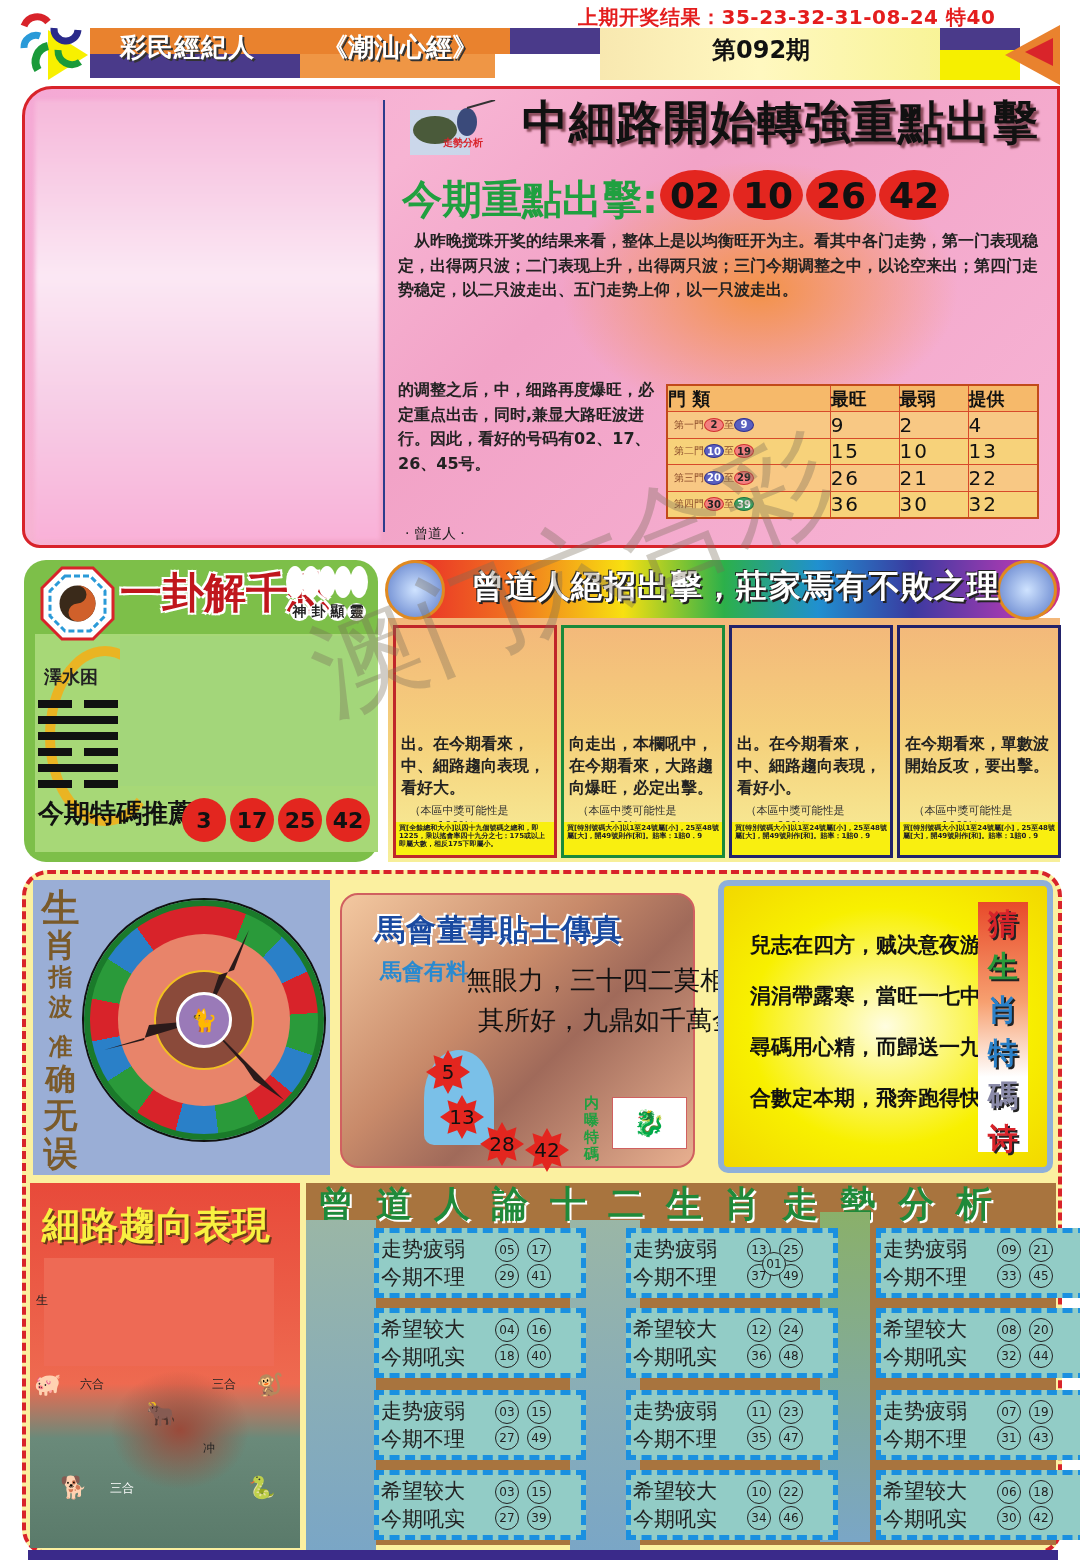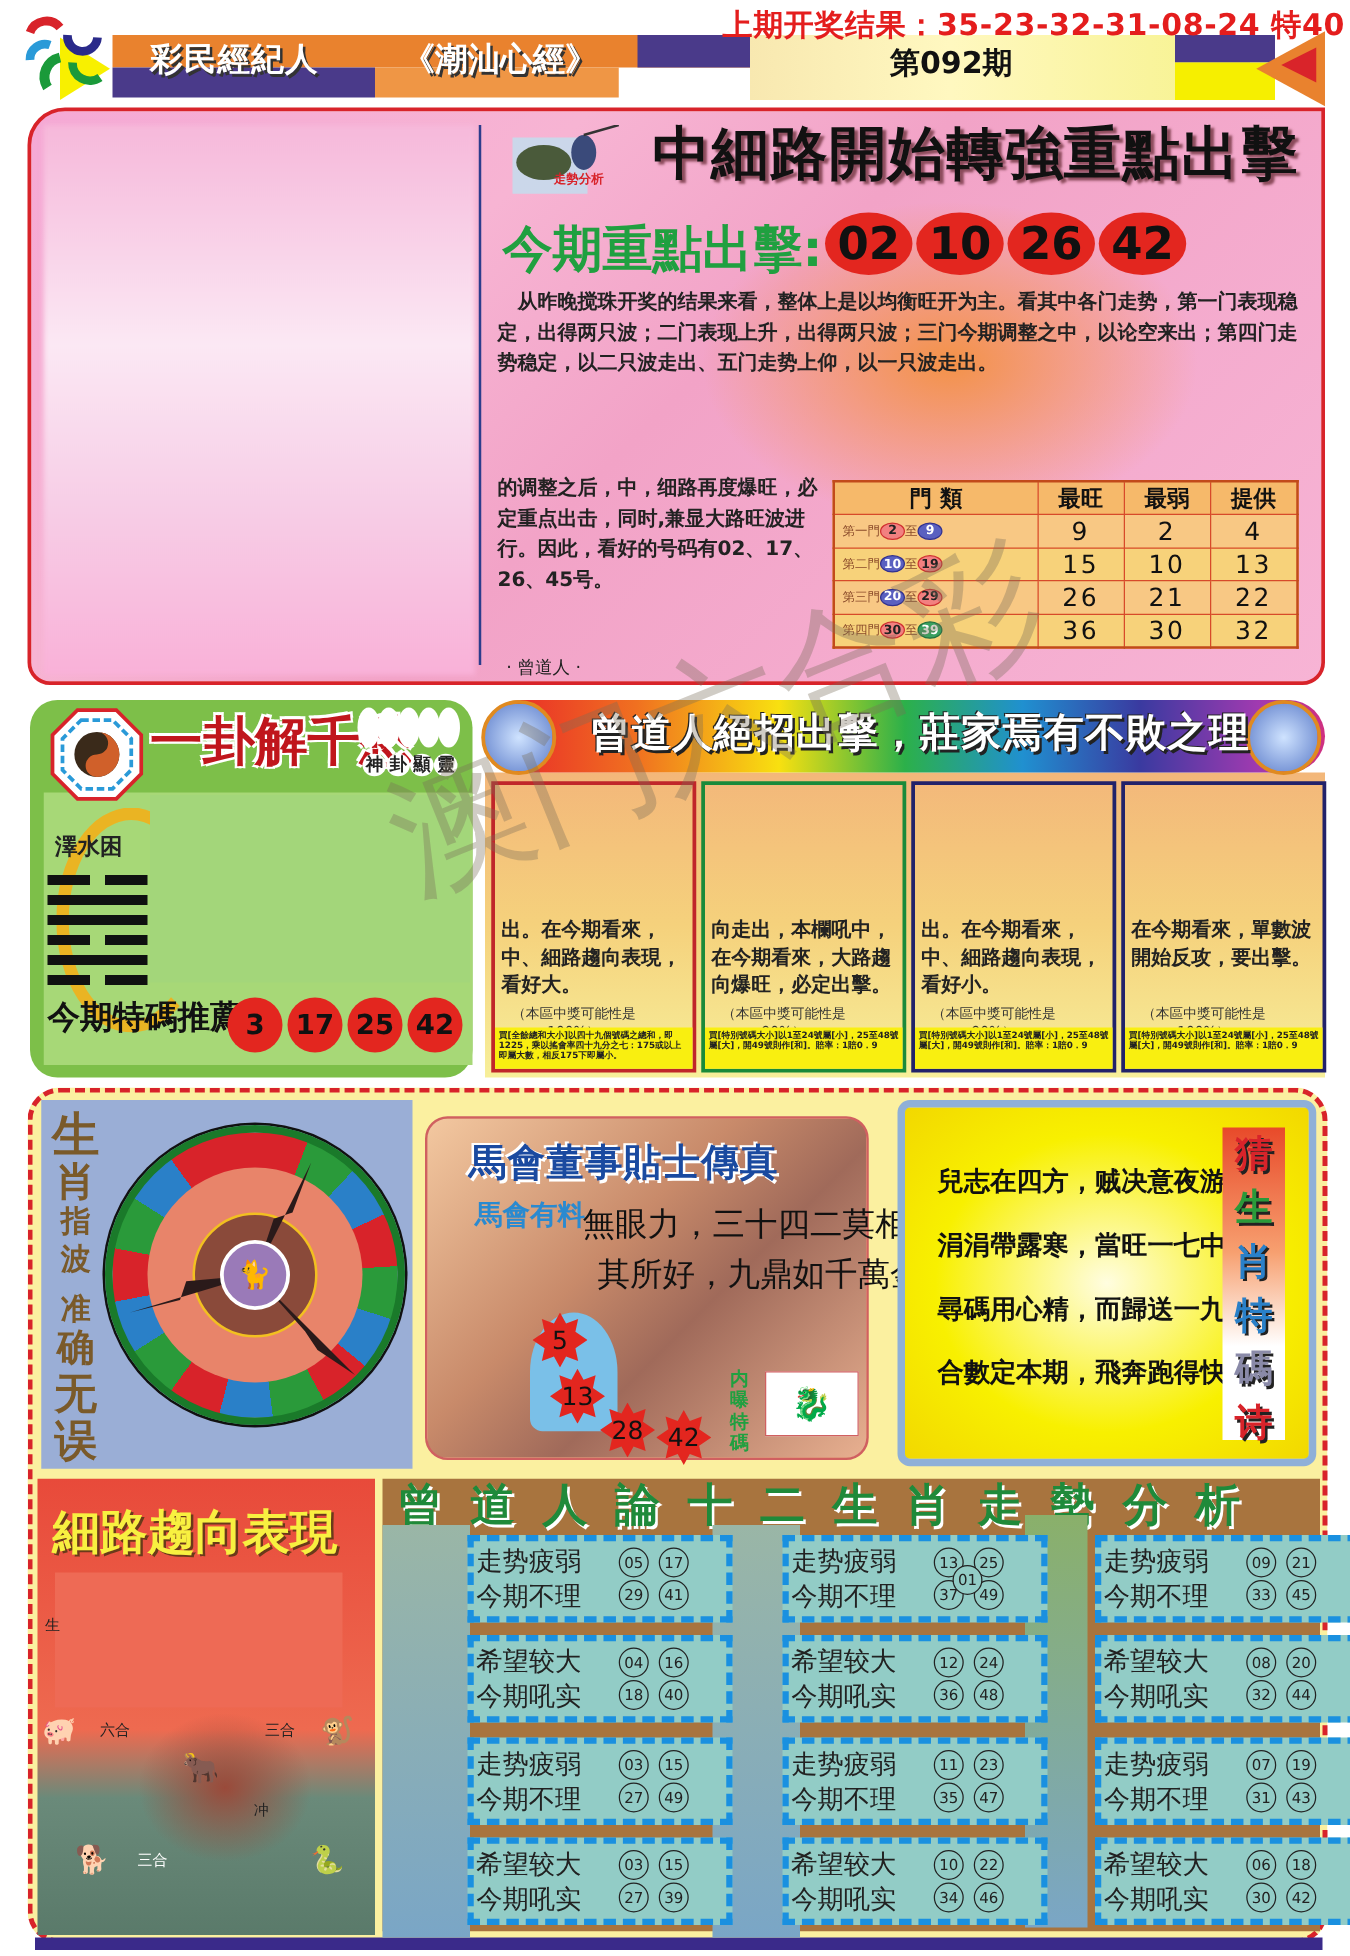--- a/index.html
+++ b/index.html
@@ -11,38 +11,38 @@
 .band-purple{left:90px;top:54px;width:210px;height:24px;background:#4a3a8a}
 .band-orange2{left:300px;top:54px;width:195px;height:24px;background:#ef9645}
 .band-purple2{left:510px;top:28px;width:90px;height:26px;background:#4a3a8a}
 .band-yellow{left:600px;top:28px;width:400px;height:52px;background:linear-gradient(90deg,#f8e8b0,#fff8c0 40%,#f6f28a)}
 .band-purple3{left:940px;top:28px;width:80px;height:22px;background:#4a3a8a}
 .band-yellow3{left:940px;top:50px;width:80px;height:30px;background:#f6ef00}
 .hdr-tri{left:1005px;top:25px;width:0;height:0;border-top:30px solid transparent;border-bottom:30px solid transparent;border-right:55px solid #e9822e}
 .hdr-tri2{left:1025px;top:38px;width:0;height:0;border-top:14px solid transparent;border-bottom:14px solid transparent;border-right:28px solid #d9242a}
 .hdr-t1{left:120px;top:30px;font-family:"DejaVu Serif",serif;font-size:26px;font-weight:bold;color:#fff;text-shadow:2px 2px 0 #333;letter-spacing:1px}
 .hdr-t2{left:322px;top:30px;font-family:"DejaVu Serif",serif;font-size:26px;font-weight:bold;color:#fff;text-shadow:2px 2px 0 #333}
-.hdr-result{left:578px;top:4px;font-size:24px;font-weight:bold;color:#e41d1d;letter-spacing:0.5px}
+.hdr-result{left:578px;top:4px;font-size:20px;font-weight:bold;color:#e41d1d;letter-spacing:0.5px}
 .hdr-issue{left:712px;top:34px;font-size:24px;font-weight:bold;color:#111}
 
 .s1{left:22px;top:86px;width:1038px;height:462px;border:3px solid #d8232a;border-radius:30px 0 18px 18px;background:linear-gradient(135deg,#f5a9d5 0%,#f7b4d3 30%,#f2a3c7 50%,#f7b4d5 100%);overflow:hidden}
 .s1-blur{left:35px;top:100px;width:345px;height:440px;background:linear-gradient(180deg,#f6b8da,#fbe8f4 40%,#f7cde6 70%,#f9b1d8);filter:blur(2px)}
 .s1-div{left:383px;top:100px;width:2px;height:432px;background:#2c3c8c}
 .s1-icon{left:405px;top:100px;width:100px;height:60px}
 .s1-title{left:522px;top:92px;font-family:Liberation Mono, monospace;font-size:46px;font-weight:bold;color:#111;text-shadow:3px 3px 2px #8a4a5a;letter-spacing:1px}
 .s1-orangeblob{left:560px;top:160px;width:400px;height:260px;border-radius:50%;background:radial-gradient(#f39248 0%,rgba(243,146,72,0) 70%)}
 .s1-sub{left:402px;top:172px;font-size:40px;font-weight:bold;color:#20a040}
 .ball{display:inline-flex;align-items:center;justify-content:center;border-radius:50%;background:#e3261f;color:#111;font-weight:bold}
 .s1-balls{left:660px;top:170px;display:flex;gap:3px}
 .s1-balls .ball{width:70px;height:50px;font-size:36px}
 .s1-para{left:398px;top:229px;width:640px;font-size:16px;line-height:24.5px;color:#222;font-weight:bold}
 .s1-para2{left:398px;top:378px;width:260px;font-size:16px;line-height:24.5px;color:#222;font-weight:bold}
 .s1-sign{left:405px;top:525px;font-size:14px;color:#222}
 .tbl{left:666px;top:384px;width:373px;border-collapse:collapse;background:#f8c884;border:2px solid #c24a1a}
-.tbl td,.tbl th{border:1px solid #d74a2a;height:26.5px;text-align:center}
+.tbl td,.tbl th{border:1px solid #d74a2a;height:26.5px;text-align:left}
 .tbl th{font-size:18px;font-weight:bold;background:#f6b96a;color:#111}
 .tbl td{font-size:20px;color:#111;letter-spacing:2px}
 .tbl tr:nth-child(odd) td{background:#f7d27a}
 .tbl td.lbl{font-size:10px;letter-spacing:0;text-align:left;padding-left:6px;color:#8a4a2a;white-space:nowrap}
 .mb{display:inline-flex;width:20px;height:14px;border-radius:50%;align-items:center;justify-content:center;font-size:10px;color:#222;font-weight:bold;vertical-align:middle}
 .mb.r{background:#f28080;border:1px solid #d03030}.mb.b{background:#5a60c0;border:1px solid #303090;color:#fff}.mb.g{background:#3aa060;border:1px solid #207040;color:#fff}
 
 .s2l{left:24px;top:560px;width:354px;height:302px;background:#7dbf49;border-radius:22px;overflow:hidden}
 .s2l-inner{left:35px;top:634px;width:343px;height:218px;background:#a7d877}
 .bagua{left:40px;top:566px;width:75px;height:75px}

